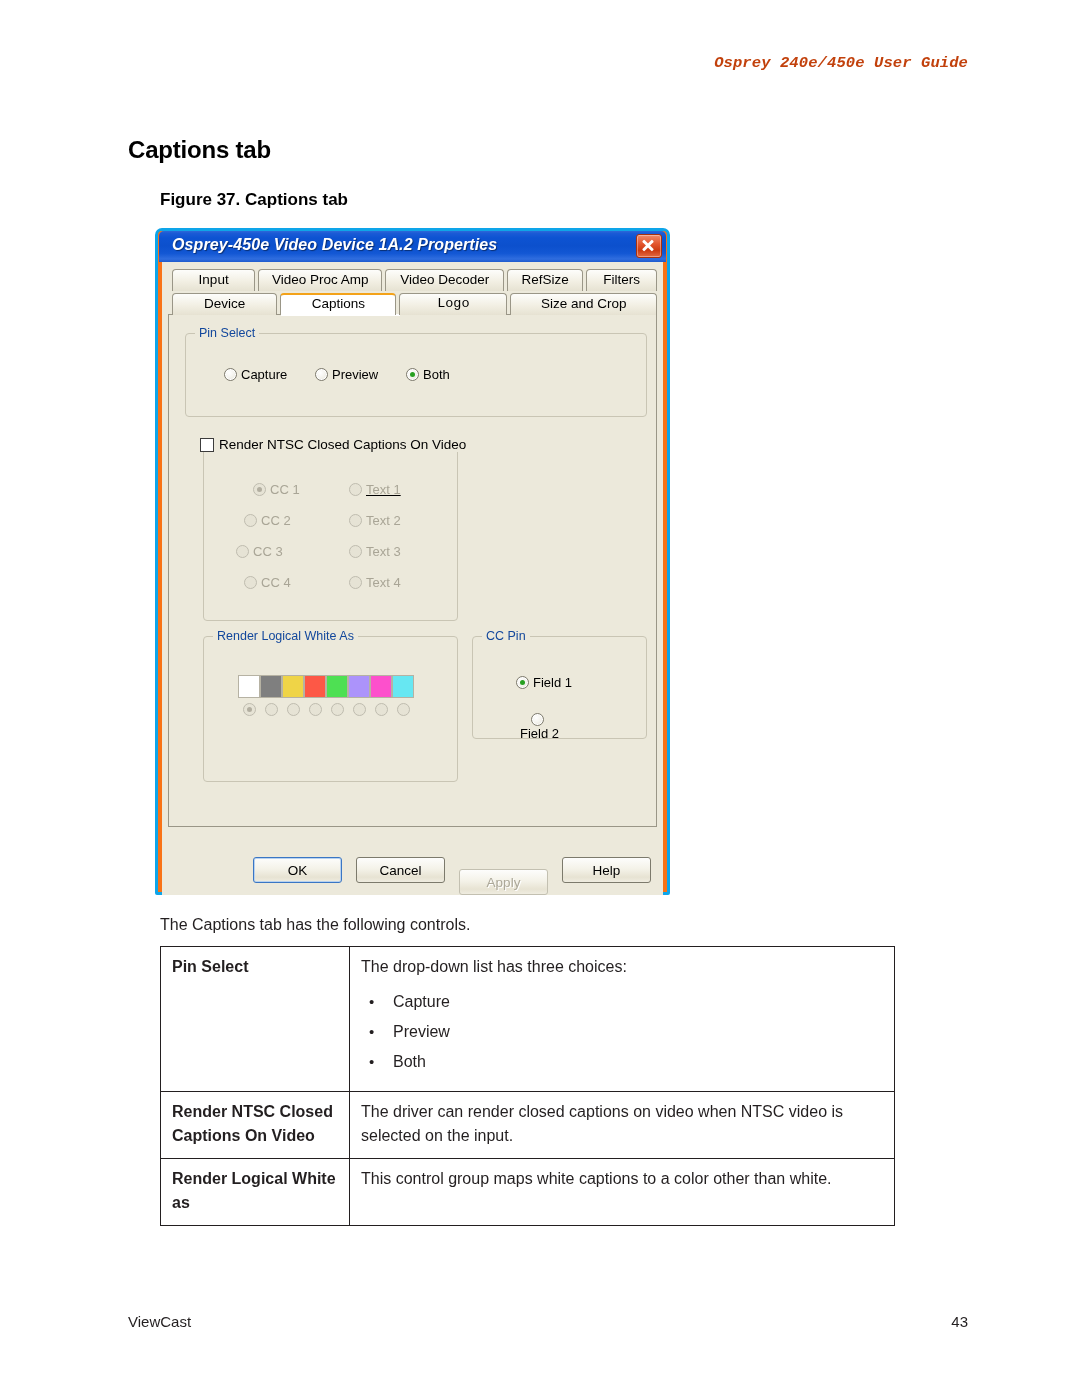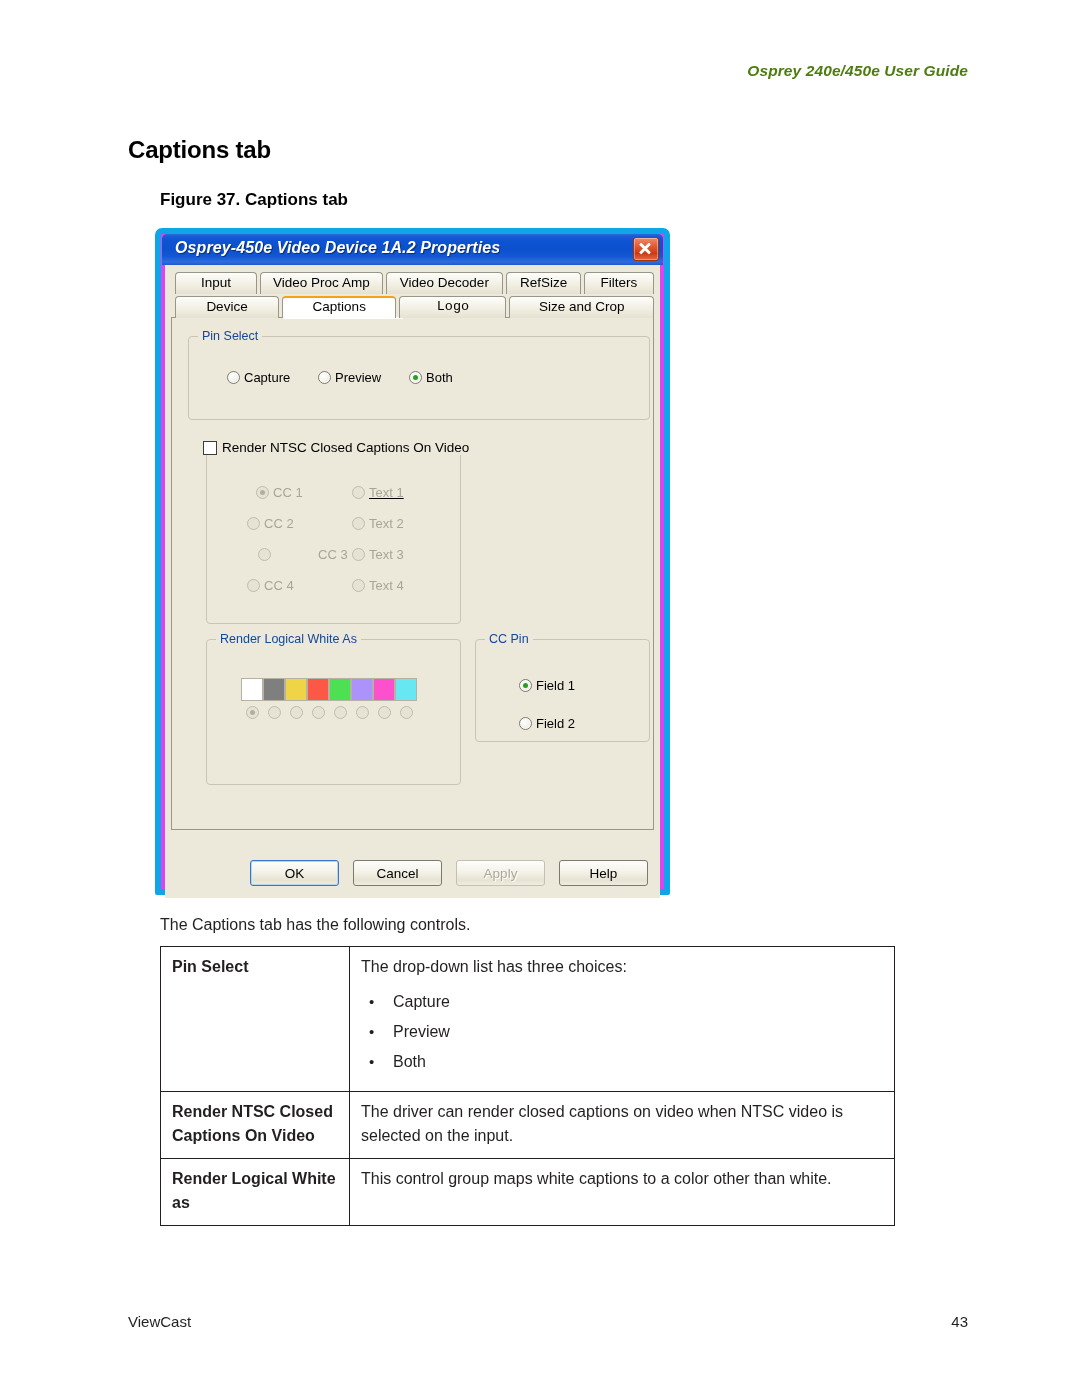--- a/index.html
+++ b/index.html
@@ -12,27 +12,27 @@
     height: 1397px;
     position: relative;
     font-family: "Liberation Sans", sans-serif;
     color: #000000;
     overflow: hidden;
   }
 
   
   .page-header {
     position: absolute;
-    top: 62px;
+    top: 54px;
     right: 112px;
-    font-family: Liberation Sans, sans-serif;
+    font-family: Liberation Mono, monospace;
     font-style: italic;
     font-weight: bold;
     font-size: 15.5px;
-    color: #4d7c0f;
+    color: #c2410c;
     letter-spacing: 0.1px;
   }
   .page-title {
     position: absolute;
     left: 128px;
     top: 120px;
     font-size: 24px;
     font-weight: bold;
     color: #000;
     letter-spacing: -0.2px;
@@ -46,22 +46,22 @@
     color: #000;
   }
 
   
   .dialog {
     position: absolute;
     left: 155px;
     top: 228px;
     width: 515px;
     height: 667px;
-    background: #d946ef;
-    border: 6px solid #0ea5e9;
+    background: #f97316;
+    border: 3px solid #0ea5e9;
     border-radius: 7px 7px 2px 2px;
     box-sizing: border-box;
     padding: 0 4px 20px 4px;
   }
   .titlebar {
     height: 31px;
     position: relative;
     background: linear-gradient(to bottom,
         #2d68d8 0%, #1a5ad6 8%, #0d53d2 22%, #0c50cd 48%,
         #1257d4 72%, #2f6ddf 90%, #1e5bcd 100%);
@@ -279,20 +279,21 @@
     box-sizing: border-box;
   }
   .xpbtn.default {
     border: 1px solid #3a76c4;
     box-shadow: inset 0 0 0 1px #b8d2ef;
   }
   .xpbtn.disabled {
     color: #aca899;
     border-color: #c3c0b1;
     text-shadow: 1px 1px 0 #ffffff;
+    margin-top: 12px;
   }
 
   
   .body-text {
     position: absolute;
     left: 160px;
     top: 916px;
     font-size: 16px;
     color: #231f20;
   }
@@ -402,21 +403,21 @@
         <span class="group-legend">CC Channel</span>
 
         <div class="radio-row" style="left:49px; top:37px;">
           <span class="radio disabled checked"></span>
           <span class="radio-label disabled">CC 1</span>
         </div>
         <div class="radio-row" style="left:40px; top:68px;">
           <span class="radio disabled"></span>
           <span class="radio-label disabled">CC 2</span>
         </div>
-        <div class="radio-row" style="left:51px; top:99px;gap:43px;">
+        <div class="radio-row" style="left:32px; top:99px;">
           <span class="radio disabled"></span>
           <span class="radio-label disabled">CC 3</span>
         </div>
         <div class="radio-row" style="left:40px; top:130px;">
           <span class="radio disabled"></span>
           <span class="radio-label disabled">CC 4</span>
         </div>
 
         <div class="radio-row" style="left:145px; top:37px;text-decoration:underline;">
           <span class="radio disabled"></span>
@@ -475,21 +476,21 @@
             </div>
           </div>
       </div>
 
       <div class="groupbox" style="left:303px; top:321px; width:175px; height:103px;">
         <span class="group-legend">CC Pin</span>
         <div class="radio-row" style="left:43px; top:38px;">
           <span class="radio checked"></span>
           <span class="radio-label">Field 1</span>
         </div>
-        <div class="radio-row" style="left:43px; top:76px;">
+        <div class="radio-row" style="left:43px; top:76px;flex-direction:column;">
           <span class="radio"></span>
           <span class="radio-label">Field 2</span>
         </div>
       </div>
     </div>
 
     <div class="btnrow" id="dialog-buttons">
         <div class="xpbtn default">OK</div>
         <div class="xpbtn">Cancel</div>
         <div class="xpbtn disabled">Apply</div>

